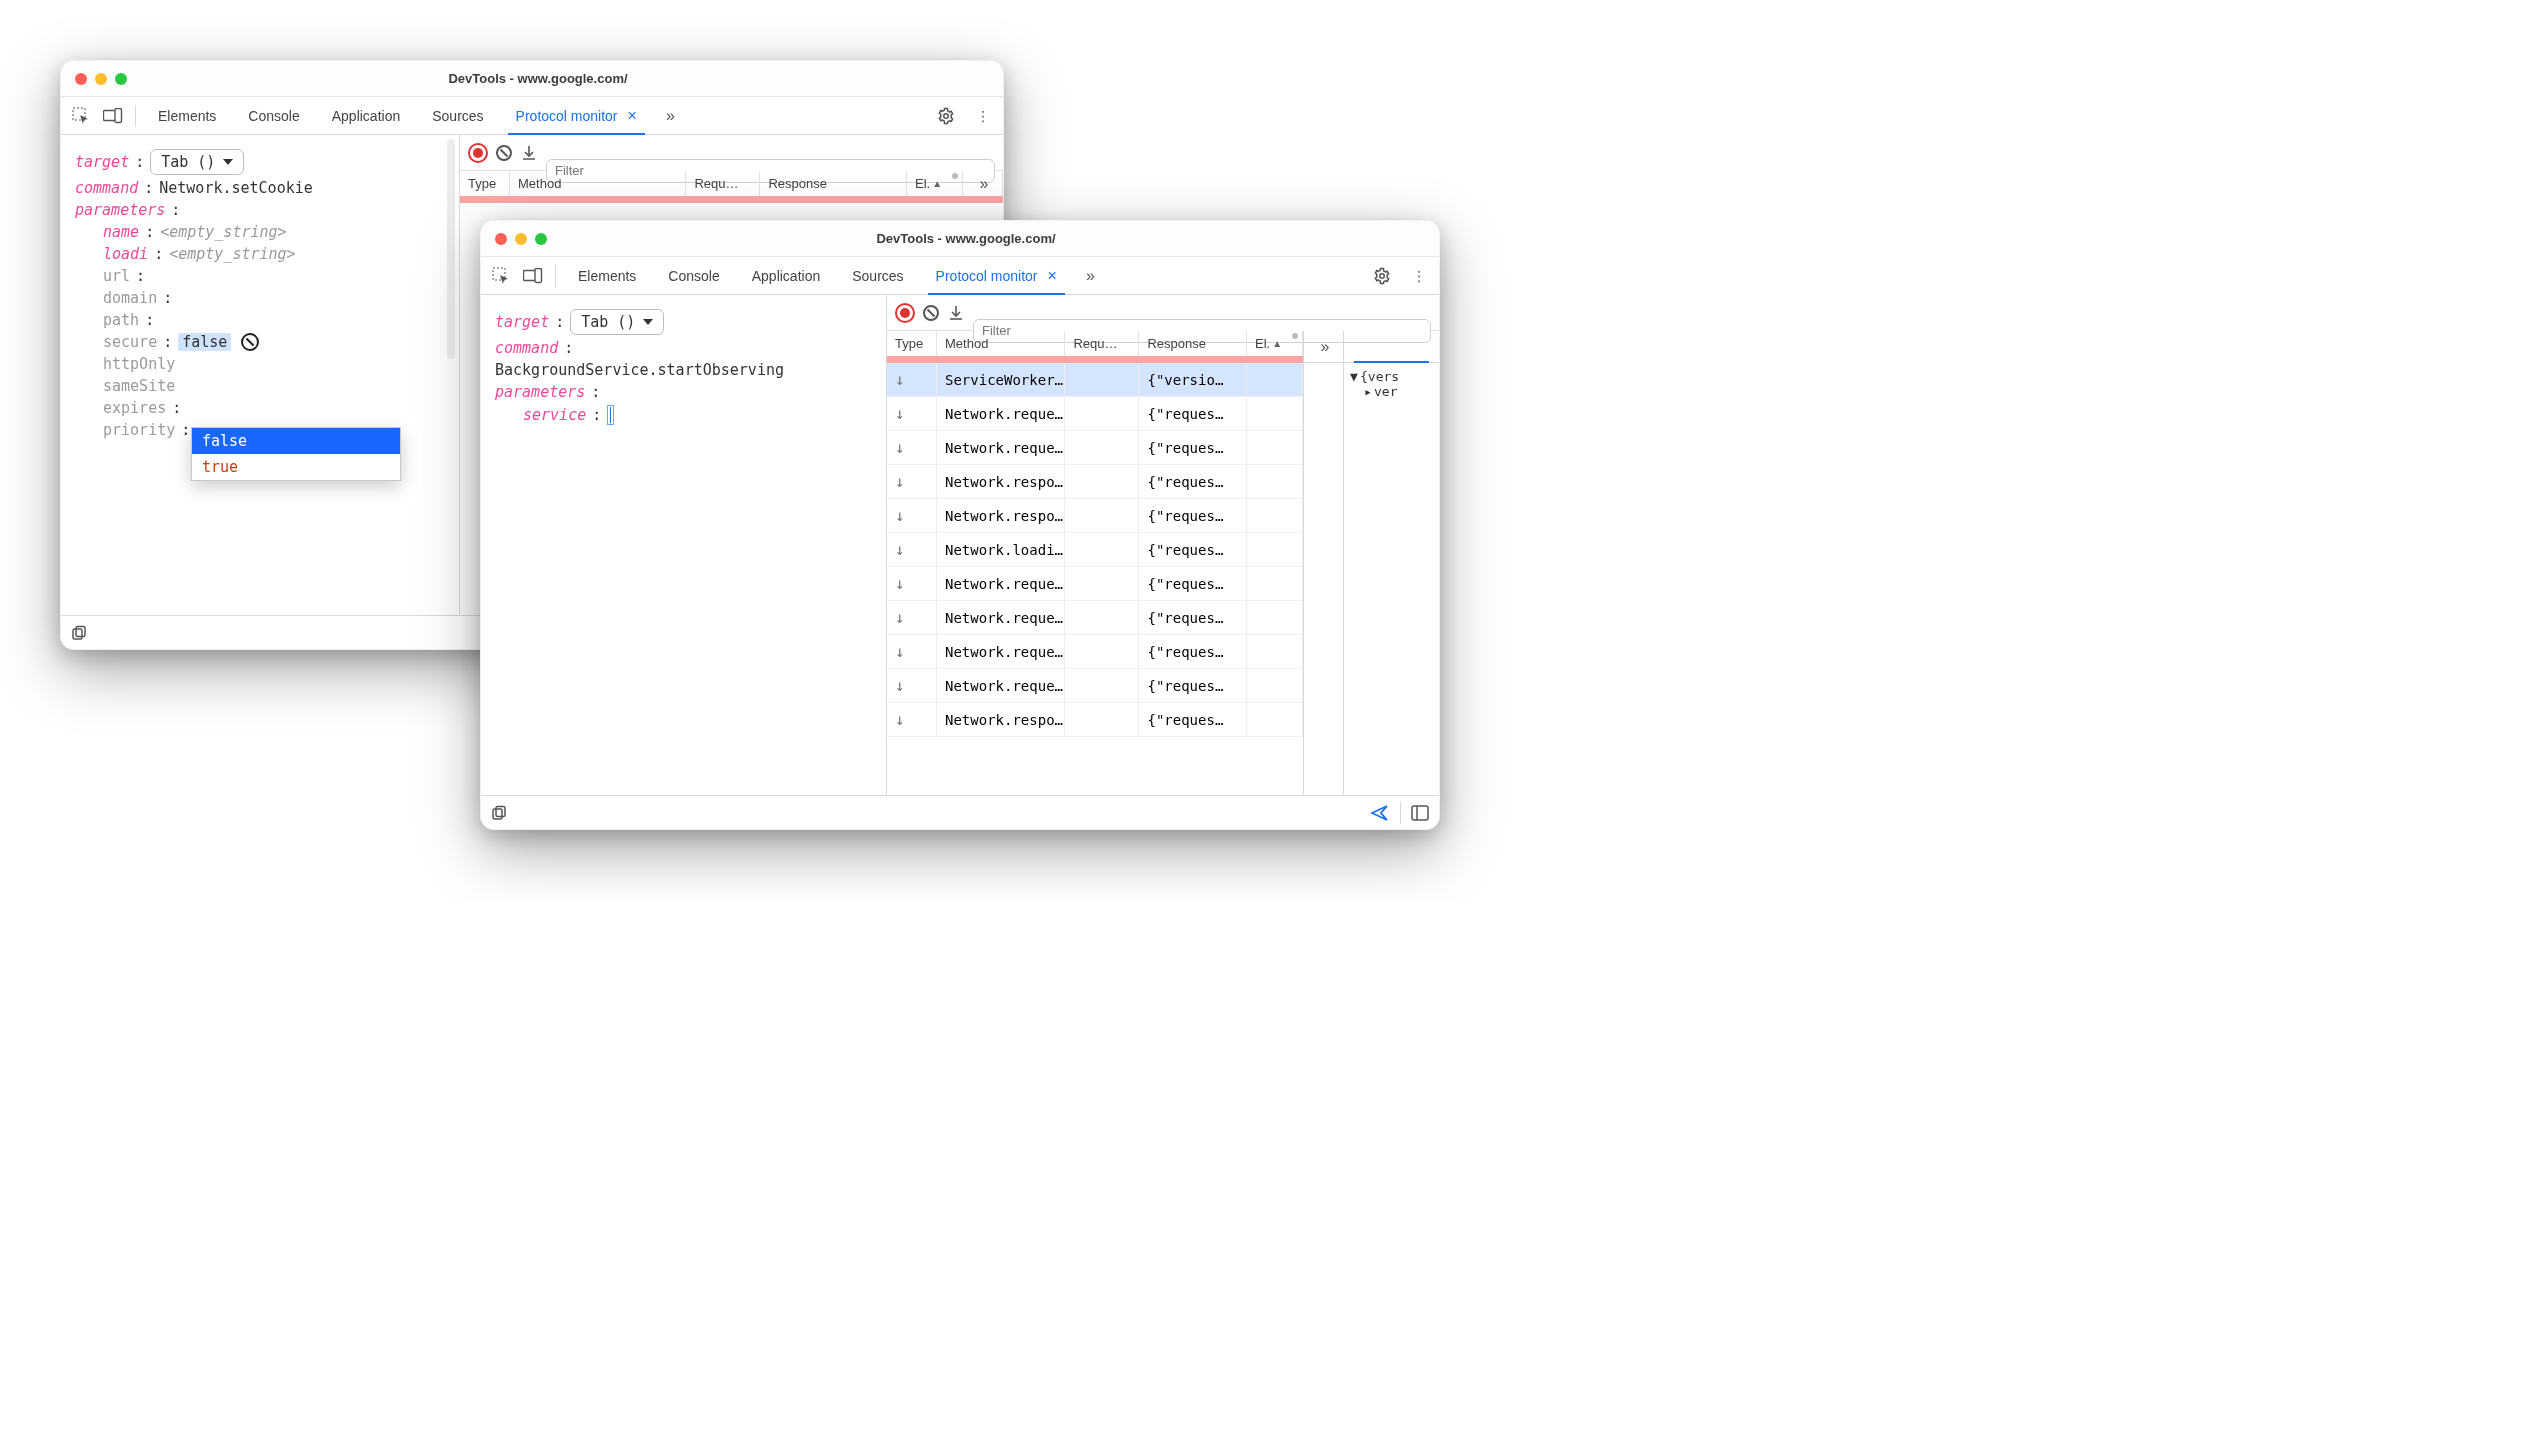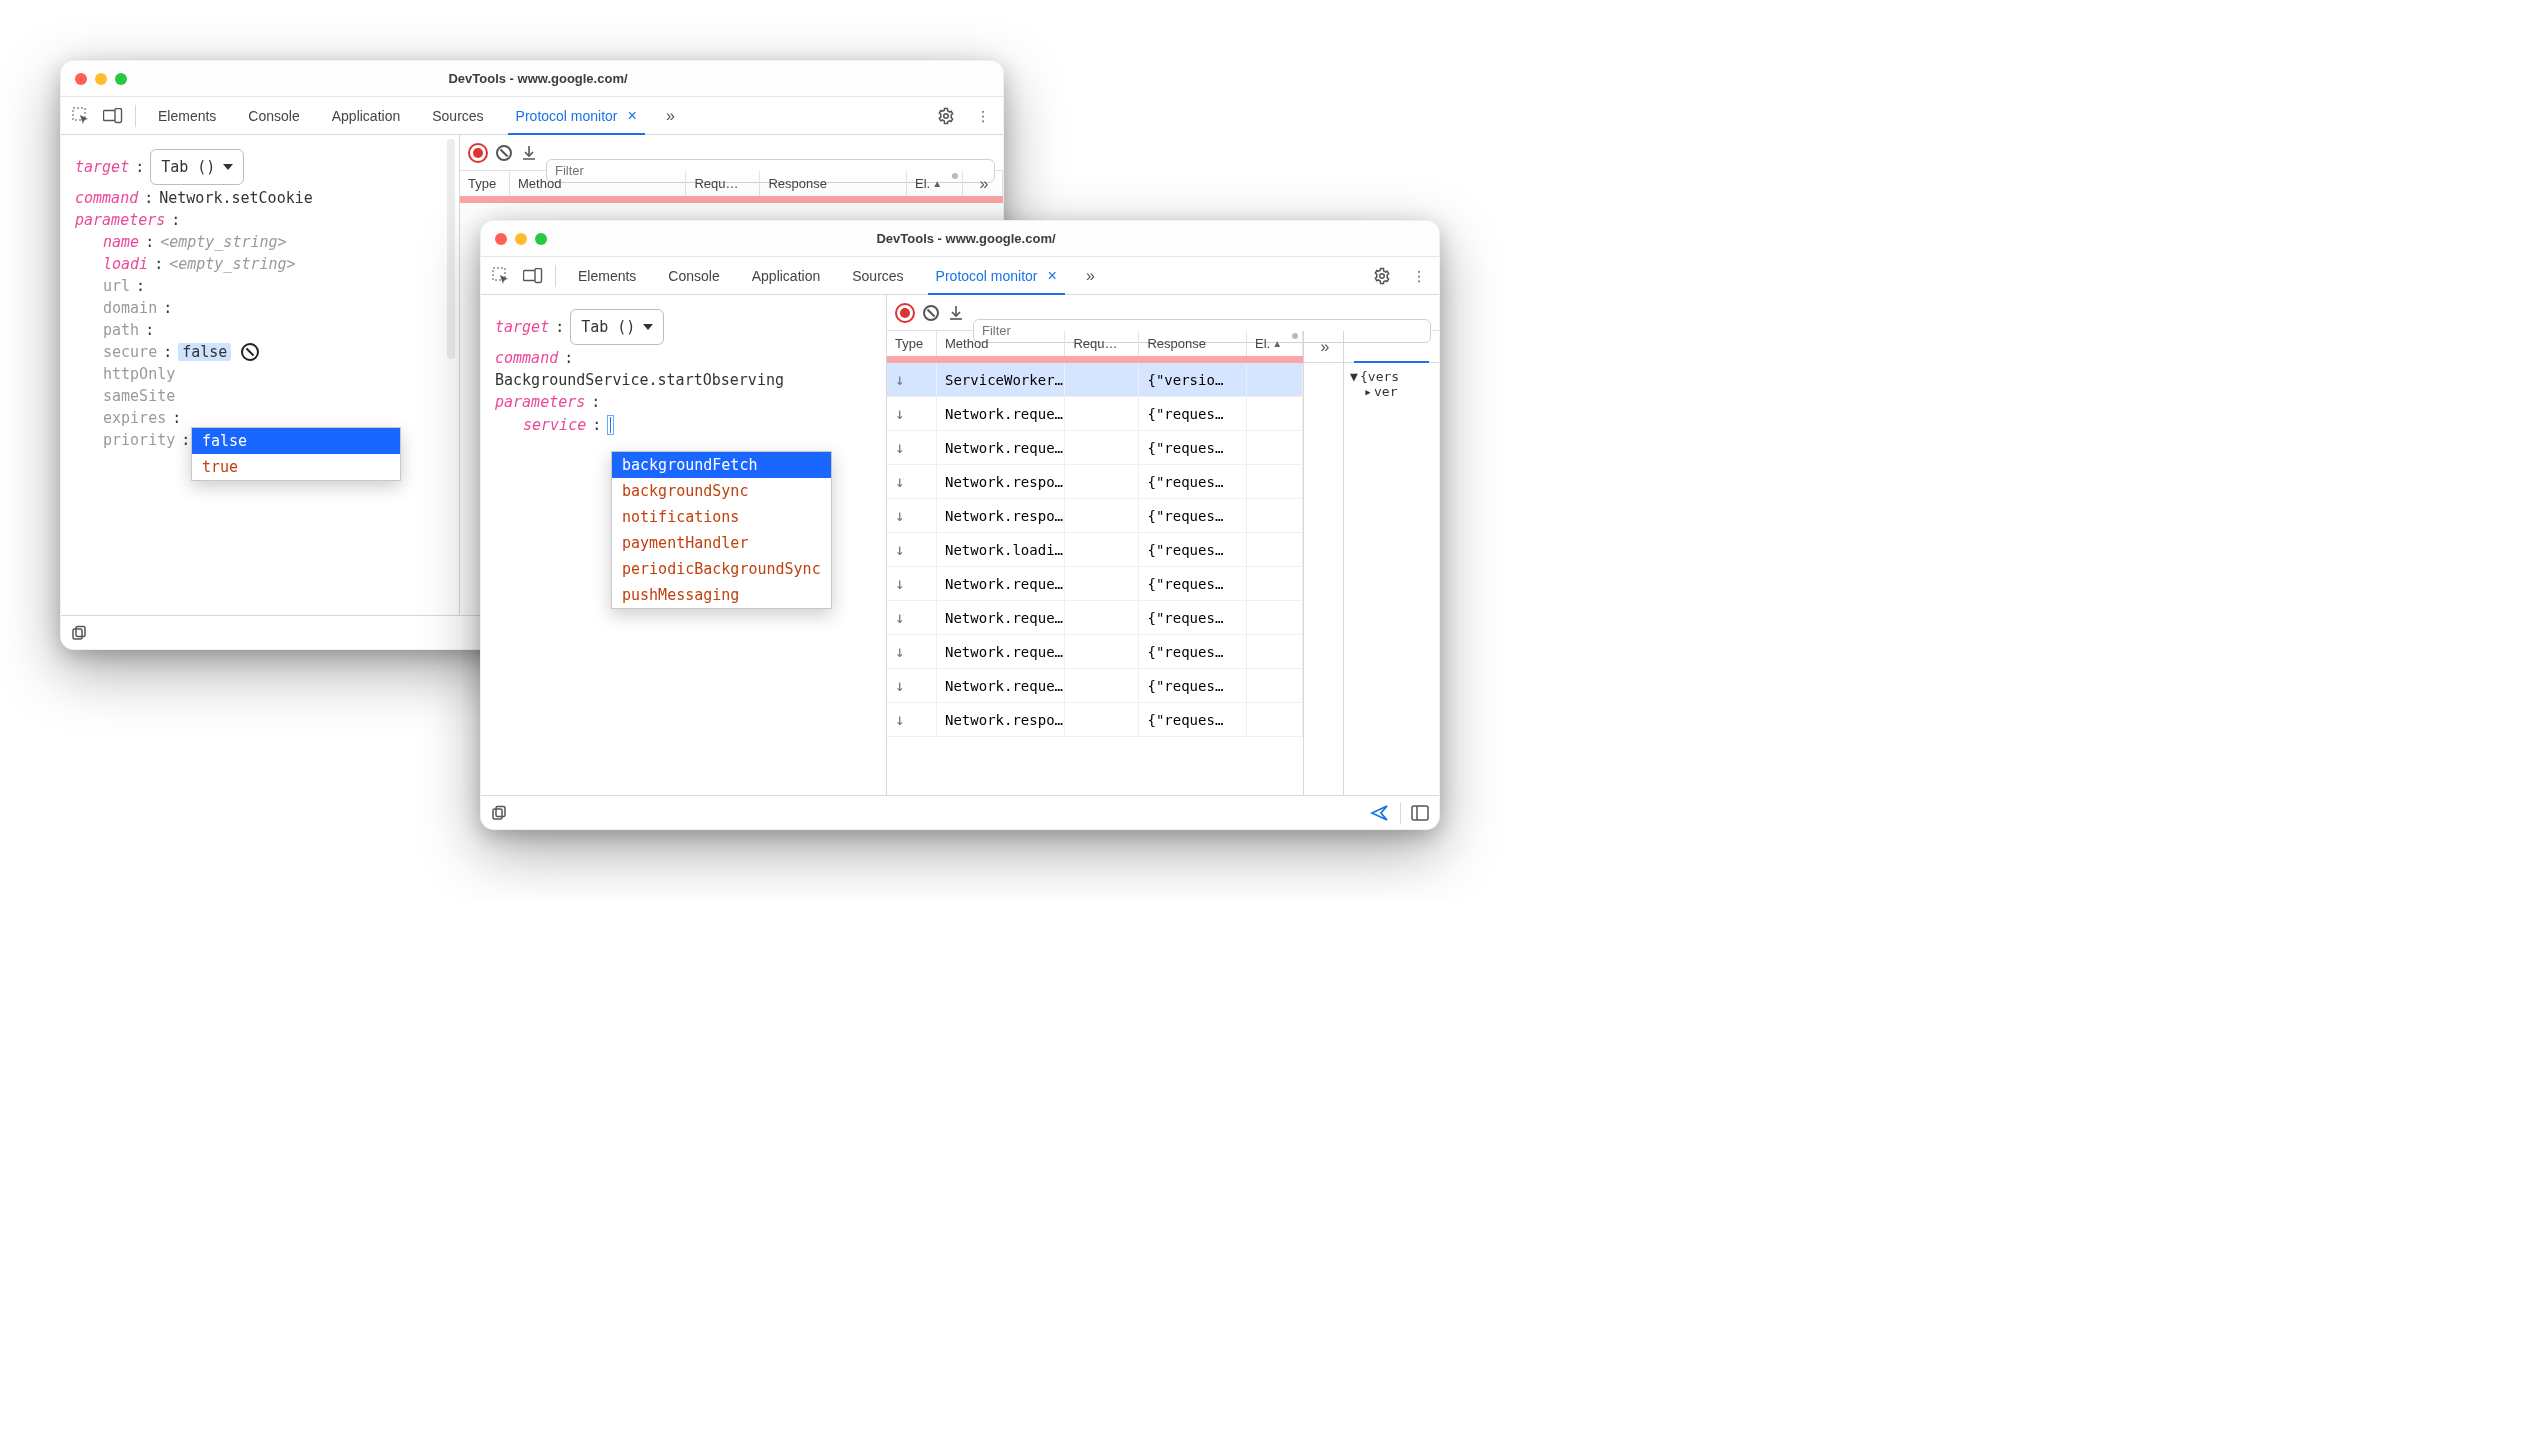--- a/index.html
+++ b/index.html
@@ -93,21 +93,21 @@
 
   .kv-line { margin: 4px 0; white-space: nowrap; display: flex; align-items: center; gap: 6px; }
   .key { color: #ec4899; font-style: italic; }
   .colon { color: #333; }
   .val-mono { color: #333; }
   .placeholder { color: #9a9a9a; font-style: italic; }
   .grey-key { color: #9a9a9a; }
   .indent-1 { padding-left: 28px; }
   .select-like {
     display: inline-flex; align-items: center; gap: 8px;
-    border: 1px solid #bdbdbd; border-radius: 6px; padding: 2px 10px; height: 36px;
+    border: 1px solid #bdbdbd; border-radius: 6px; padding: 2px 10px; height: 26px;
     font-family: inherit; background: #fff;
   }
   .caret-down { width: 0; height: 0; border-left: 5px solid transparent; border-right:5px solid transparent; border-top: 6px solid #333; }
 
   .hl-val {
     background: #cfe3ff; padding: 0 4px; border-radius: 2px;
   }
   .empty-cursor {
     display: inline-block; width: 1px; height: 16px; background: #1a73e8; vertical-align: middle;
   }
@@ -456,28 +456,20 @@
             <span class="colon">:</span>
           </div>
         <div class="kv-line indent-1">
           <span class="key">service</span> 
             <span class="colon">:</span>
           <span style="display:inline-flex; align-items:center; border:1.5px solid #6aa7ff; height:20px; padding:0 2px;">
               <span class="empty-cursor"></span>
             </span>
         </div>
 
-        <div class="autocomplete" style="left:130px; top:156px;">
-          <div class="ac-item sel">backgroundFetch</div>
-          <div class="ac-item">backgroundSync</div>
-          <div class="ac-item">notifications</div>
-          <div class="ac-item">paymentHandler</div>
-          <div class="ac-item">periodicBackgroundSync</div>
-          <div class="ac-item">pushMessaging</div>
-        </div>
       </div>
 
       <div class="right-pane">
         <div class="toolbar">
           <div class="circle-btn"></div>
           <div class="prohibit-sm"></div>
           <div class="dl-icon">
             <svg width="18" height="18" viewBox="0 0 18 18" fill="none" stroke="#555" stroke-width="1.6">
                 <path d="M9 2v9"></path>
                 <path d="M5 8l4 4 4-4"></path>

